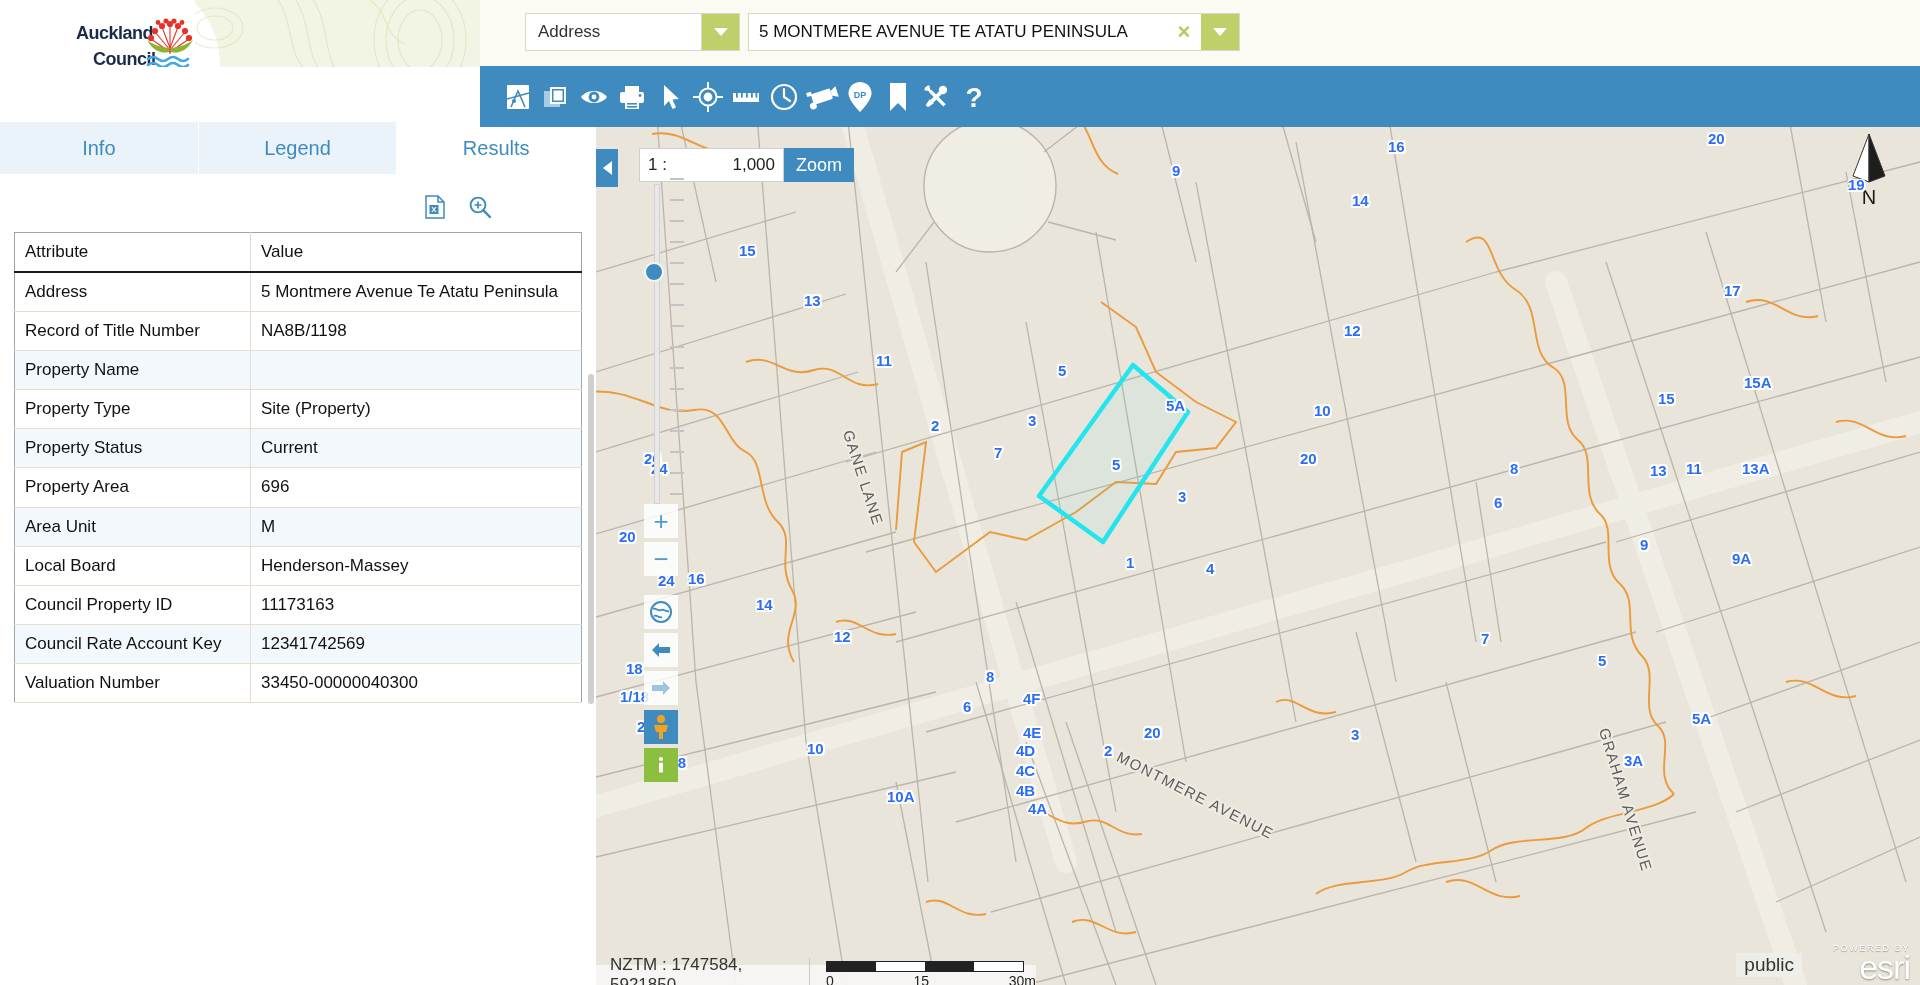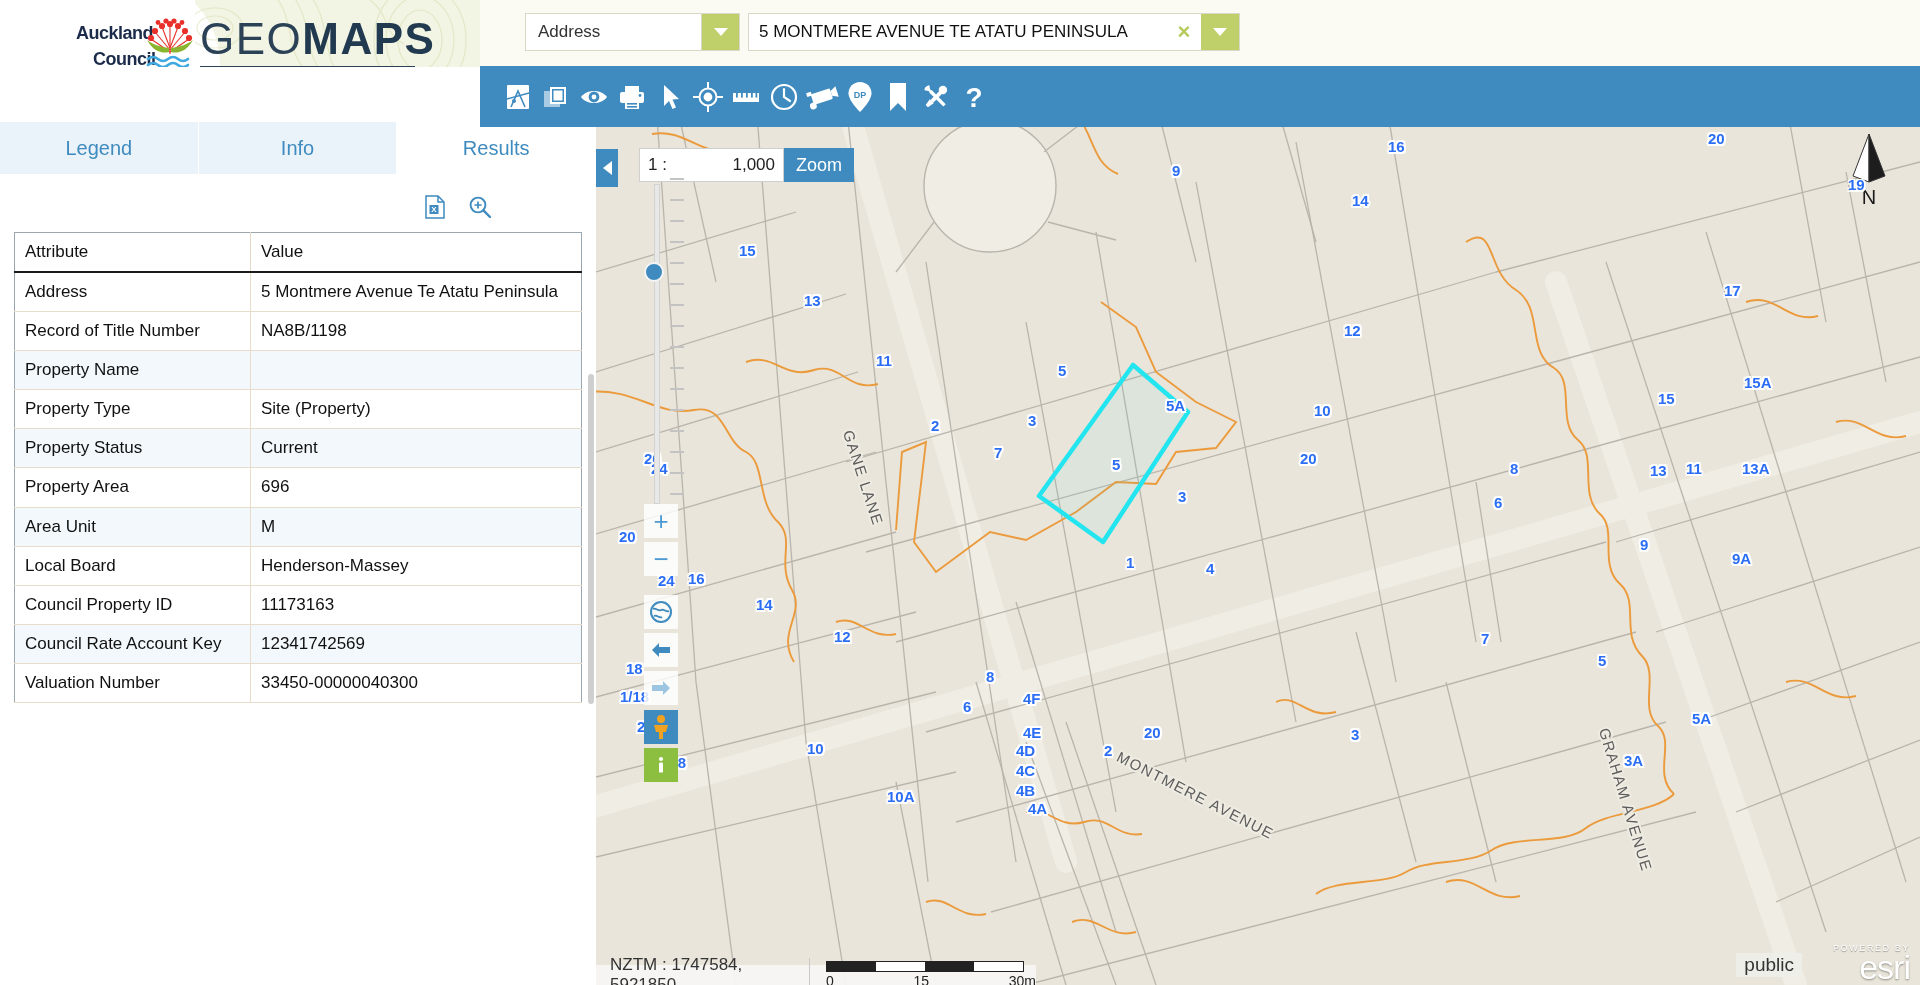--- a/index.html
+++ b/index.html
@@ -474,26 +474,20 @@
       </g>
       <path d="M25 30 C16 29, 8 26, 3 22 C9 33, 18 36, 25 34 Z" fill="#8ab52e"></path>
       <path d="M27 30 C36 29, 44 26, 49 22 C43 33, 34 36, 27 34 Z" fill="#8ab52e"></path>
       <g stroke="#3fa9e0" stroke-width="2.6" fill="none" stroke-linecap="round">
         <path d="M4 41 q5 -4 10 0 q5 4 10 0 q5 -4 10 0 q5 4 10 0"></path>
         <path d="M4 47 q5 -4 10 0 q5 4 10 0 q5 -4 10 0 q5 4 10 0"></path>
       </g>
     </svg>
   </div>
 
-  <div id="geomaps-wrap">
-    <div id="geomaps-title">
-      <span>GEO</span><b>MAPS</b>
-    </div>
-    <div id="geomaps-rule"></div>
-  </div>
 
   <div id="search-area">
     <div class="sel-box">
       <div class="sel-val">Address</div>
       <div class="sel-arrow">
           <i></i>
         </div>
     </div>
     <div id="search-box">
       <input id="search-input" value="5 MONTMERE AVENUE TE ATATU PENINSULA" placeholder="Enter search text" style="">
@@ -605,24 +599,24 @@
   </div>
   <div class="tbtn">
     <svg width="28" height="32" viewBox="0 0 28 32">
         <text x="14" y="26" font-size="28" font-family="Liberation Sans, sans-serif" font-weight="bold" fill="#fff" text-anchor="middle">?</text>
       </svg>
   </div>
 </div>
 
 <div id="tabs">
   <div class="tab">
+      <span>Info</span>
+    </div>
+  <div class="tab">
       <span>Legend</span>
-    </div>
-  <div class="tab">
-      <span>Info</span>
     </div>
   <div class="tab active">
       <span>Results</span>
     </div>
 </div>
 
 <div id="left-panel">
   <div id="panel-controls">
     <div id="panel-icons">
       <span class="picon">

